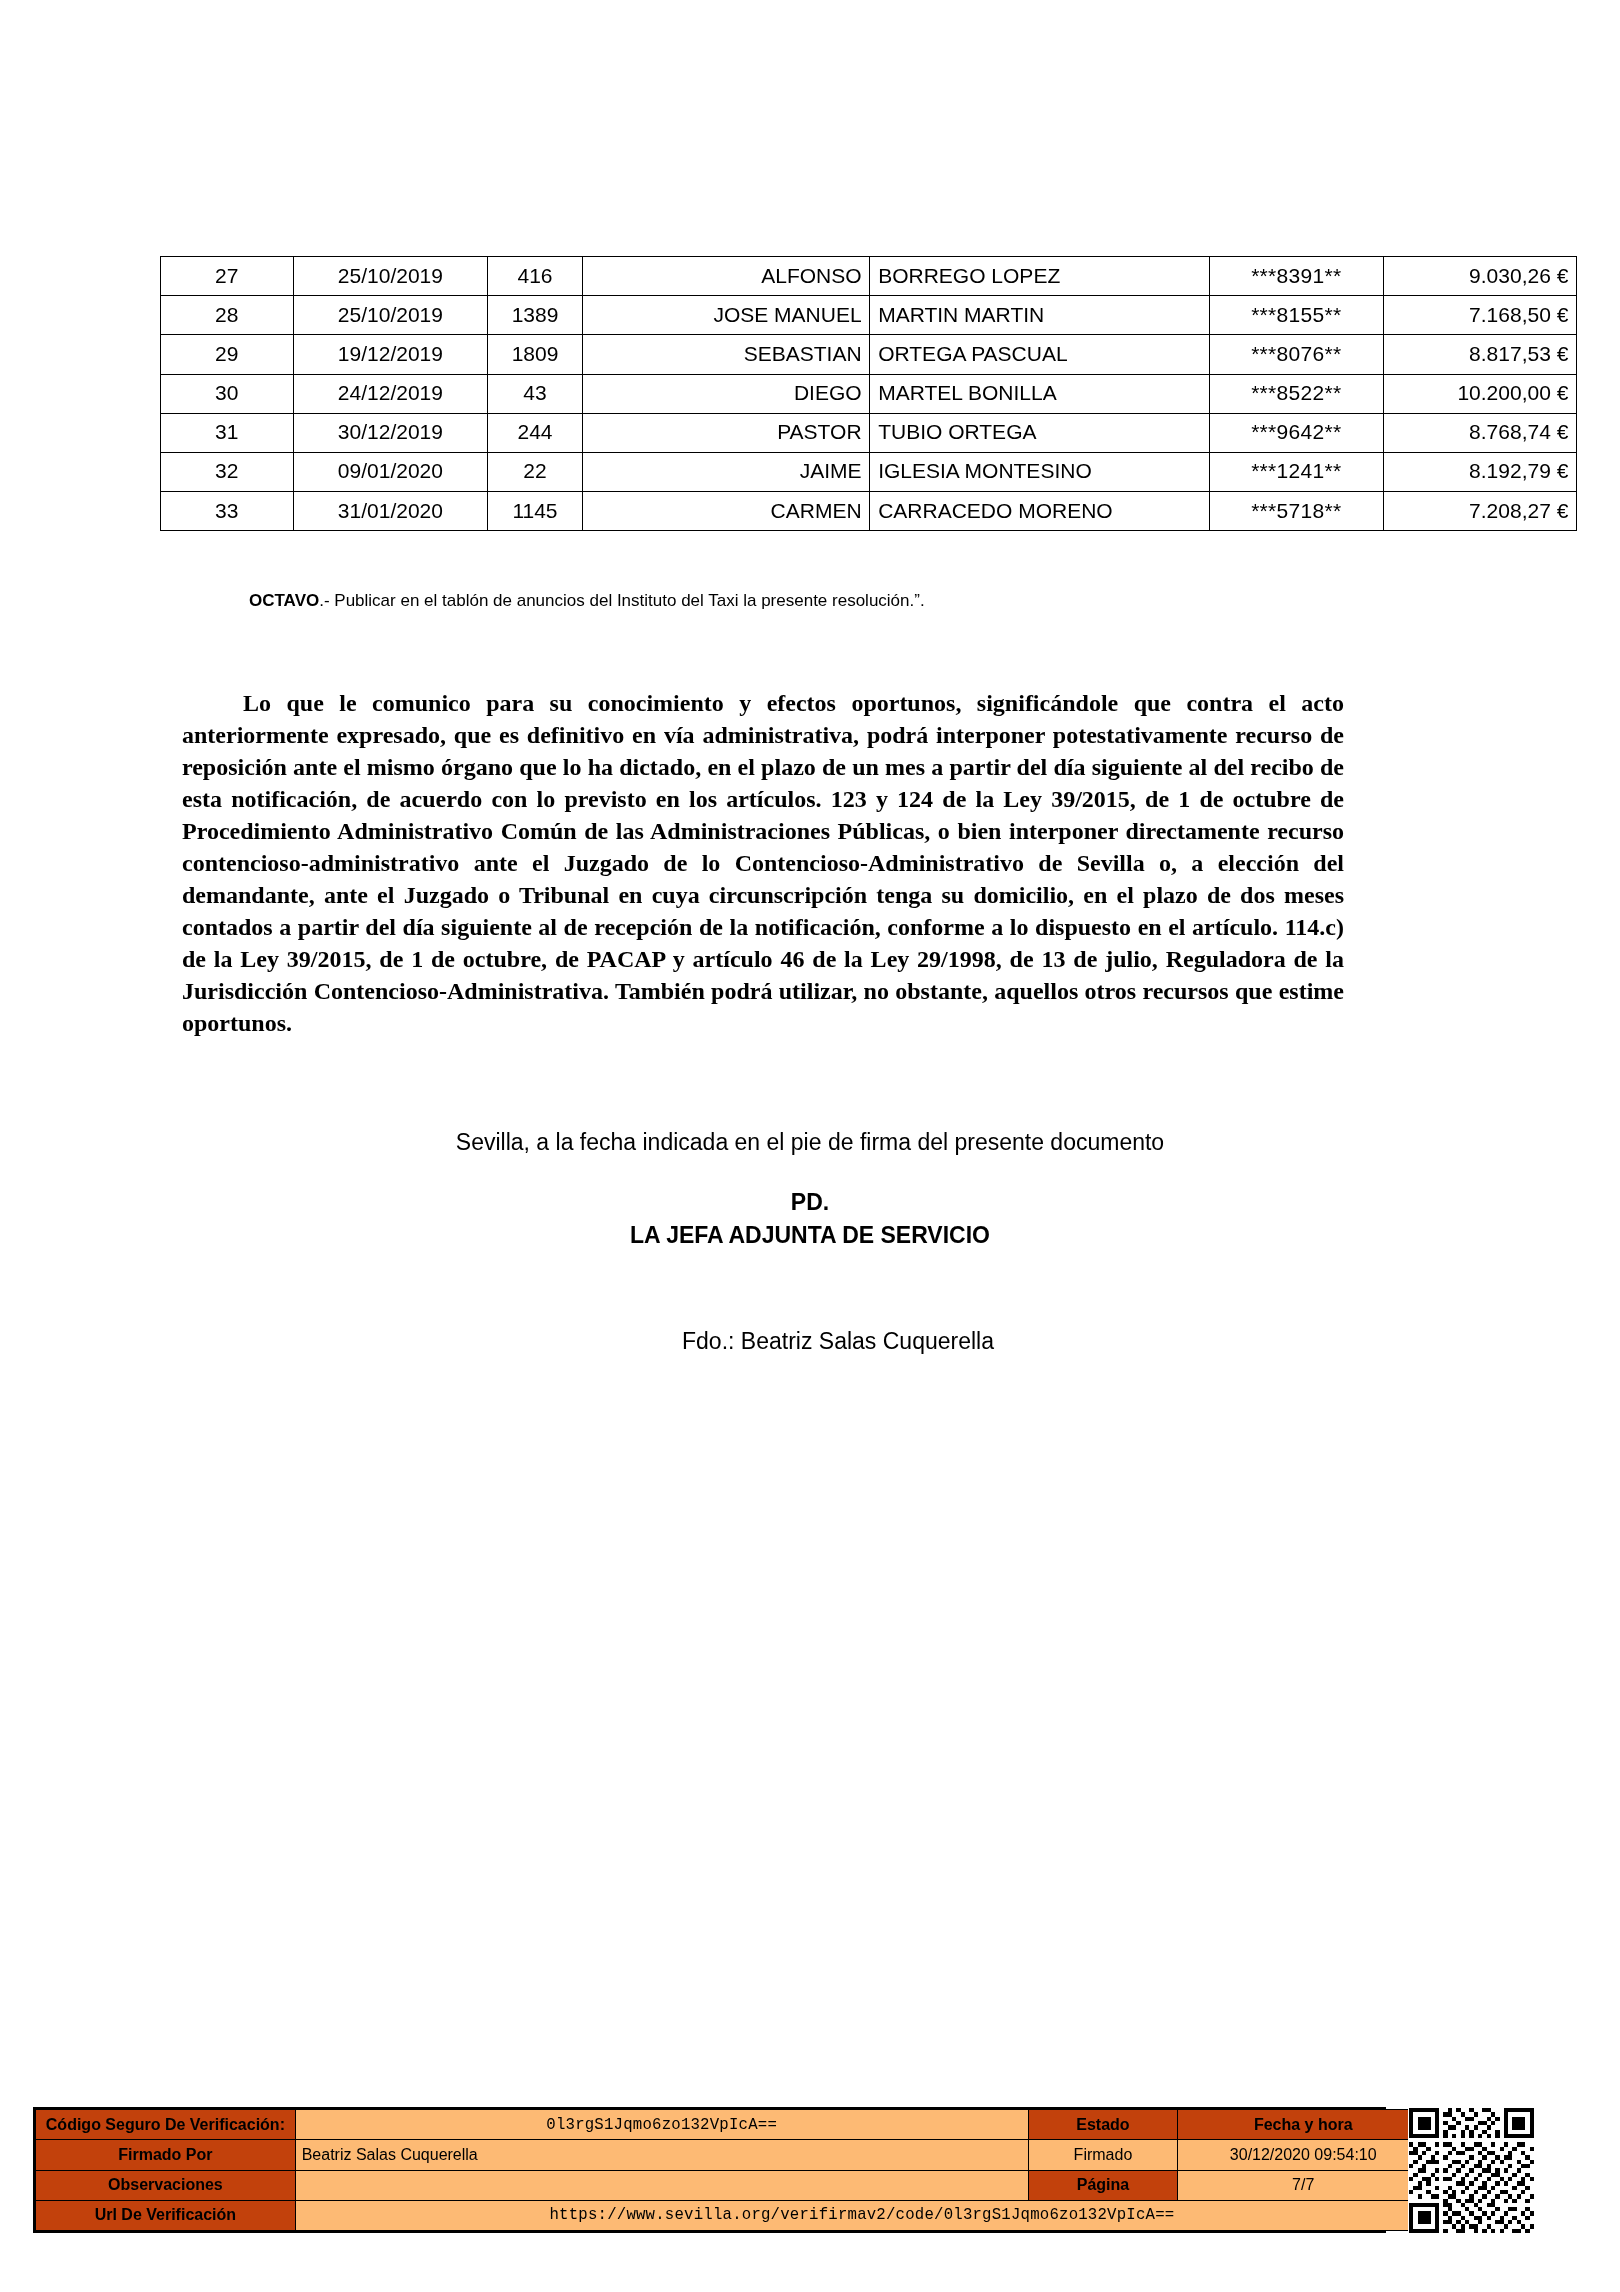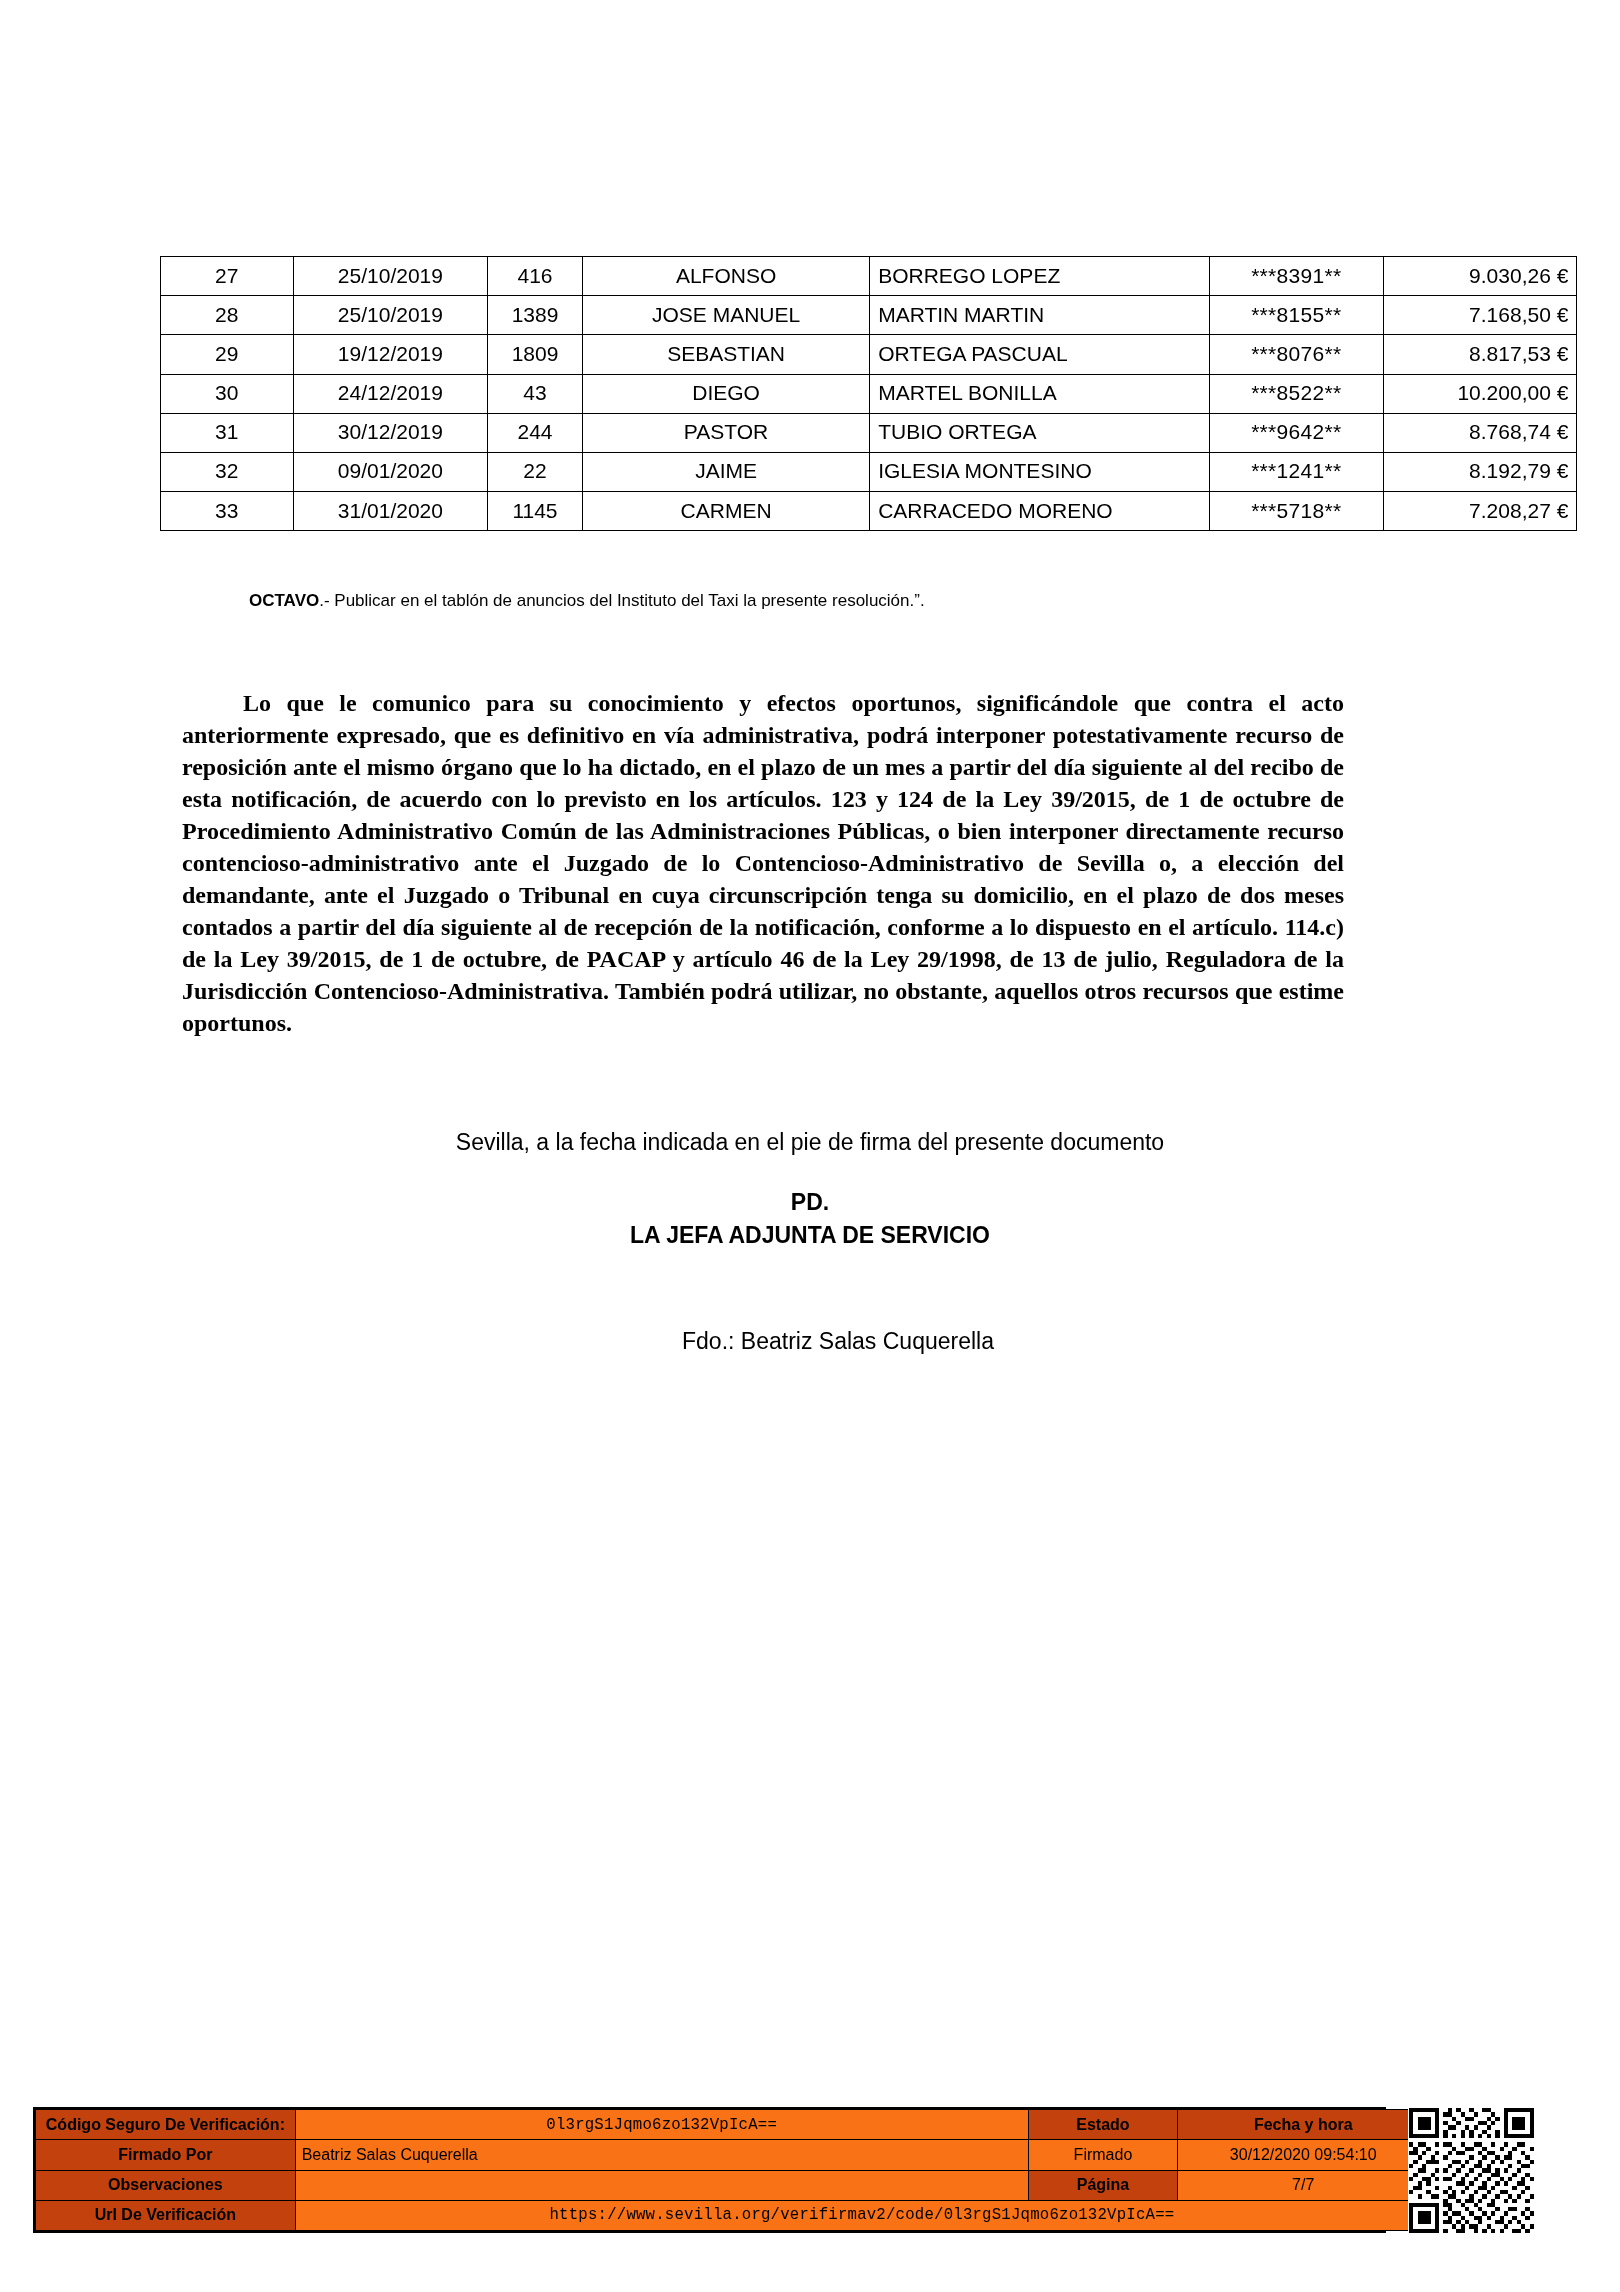--- a/index.html
+++ b/index.html
@@ -38,21 +38,21 @@
   table.applicants td {
     border: 1.6px solid #000000;
     padding: 4.9px 7.8px 5.9px 7.8px;
     height: 27.4px;
     white-space: nowrap;
     overflow: hidden;
   }
   td.c-num      { width: 116px;  text-align: center; }
   td.c-date     { width: 178px;  text-align: center; }
   td.c-exp      { width: 78px;   text-align: center; }
-  td.c-name     { width: 271px;  text-align: center; border-radius: 13px; }
+  td.c-name     { width: 271px;  text-align: right; border-radius: 13px; }
   td.c-surname  { width: 323px;  text-align: left; }
   td.c-nif      { width: 157px;  text-align: center; letter-spacing: 0.3px; }
   td.c-amount   { width: 177px;  text-align: right; }
 
   
   .para-octavo {
     position: absolute;
     left: 182px;
     top: 590px;
     width: 1161px;
@@ -131,21 +131,21 @@
     border: 1.5px solid #000000;
     padding: 2.9px 5.9px;
     height: 23.5px;
     vertical-align: middle;
   }
   td.lbl {
     background: #c2410c;
     font-weight: bold;
     text-align: center;
   }
-  td.val { background: #f97316; }
+  td.val { background: #fdba74; }
   td.val.center { text-align: center; }
   td.val.left { text-align: left; }
   .mono {
     font-family: "Liberation Mono", monospace;
     font-size: 15.7px;
     letter-spacing: 0.2px;
   }
   .w-lbl1   { width: 247px; }
   .w-val1   { width: 720px; }
   .w-lbl2   { width: 137px; }

